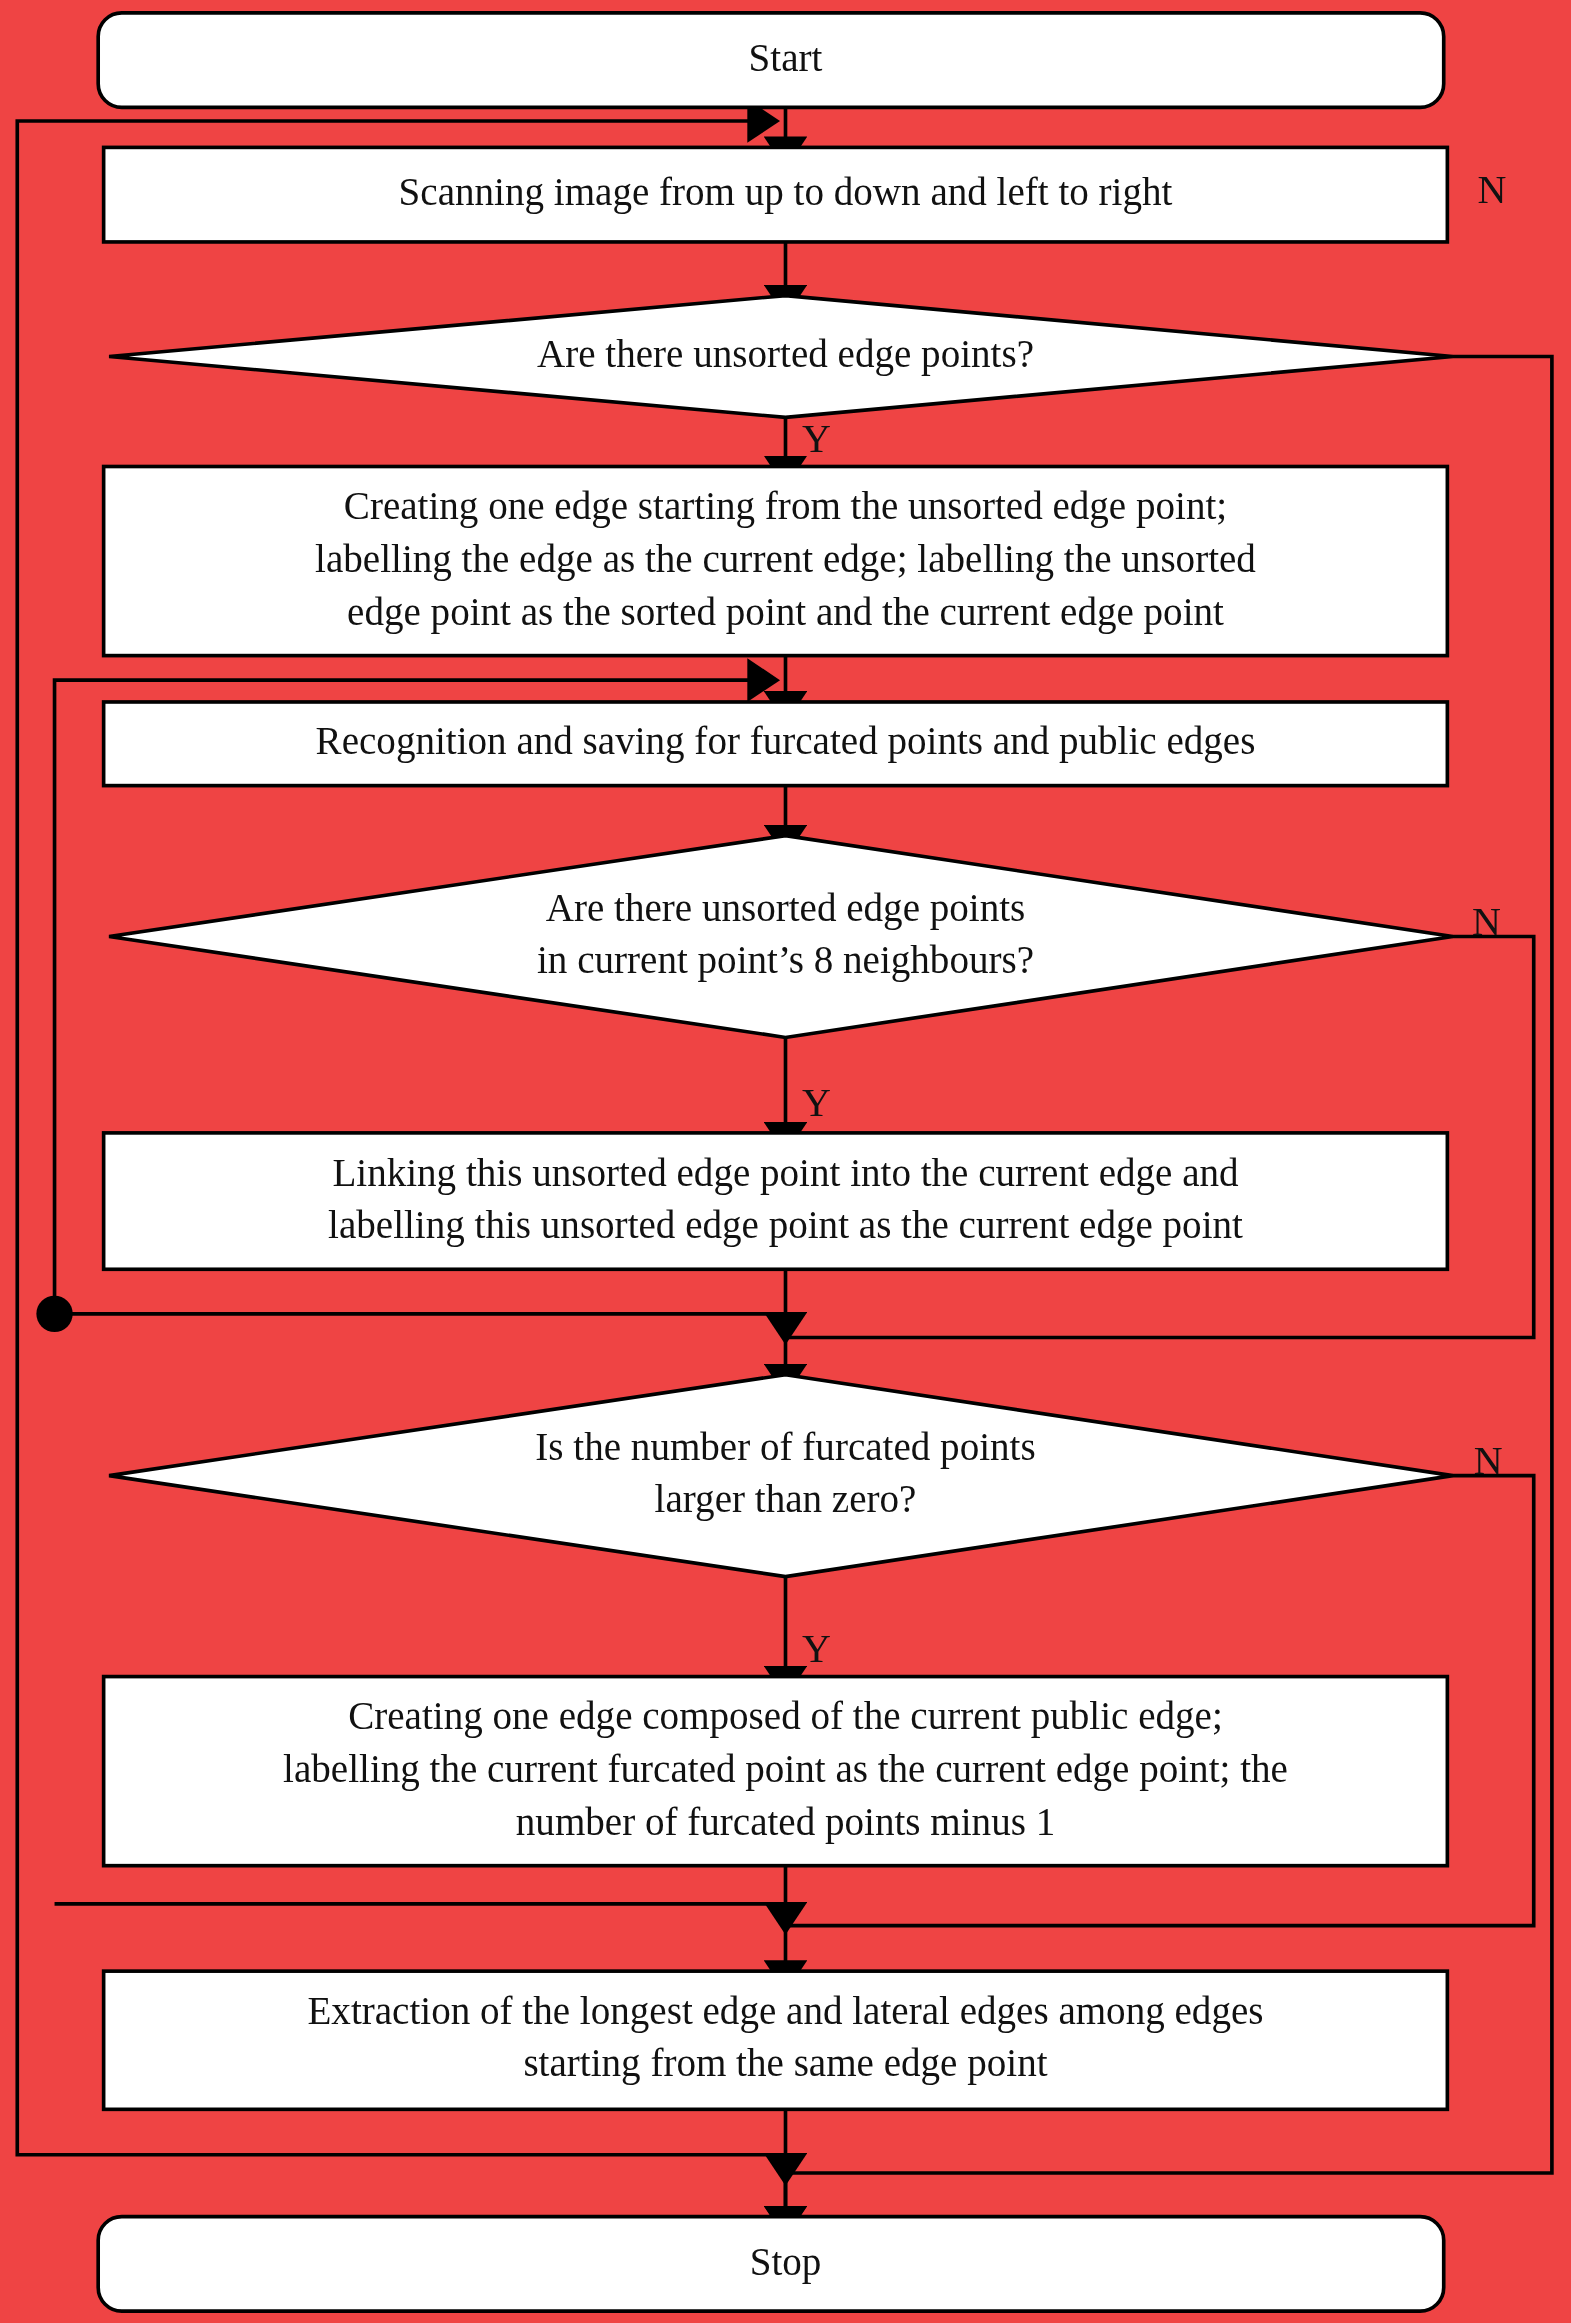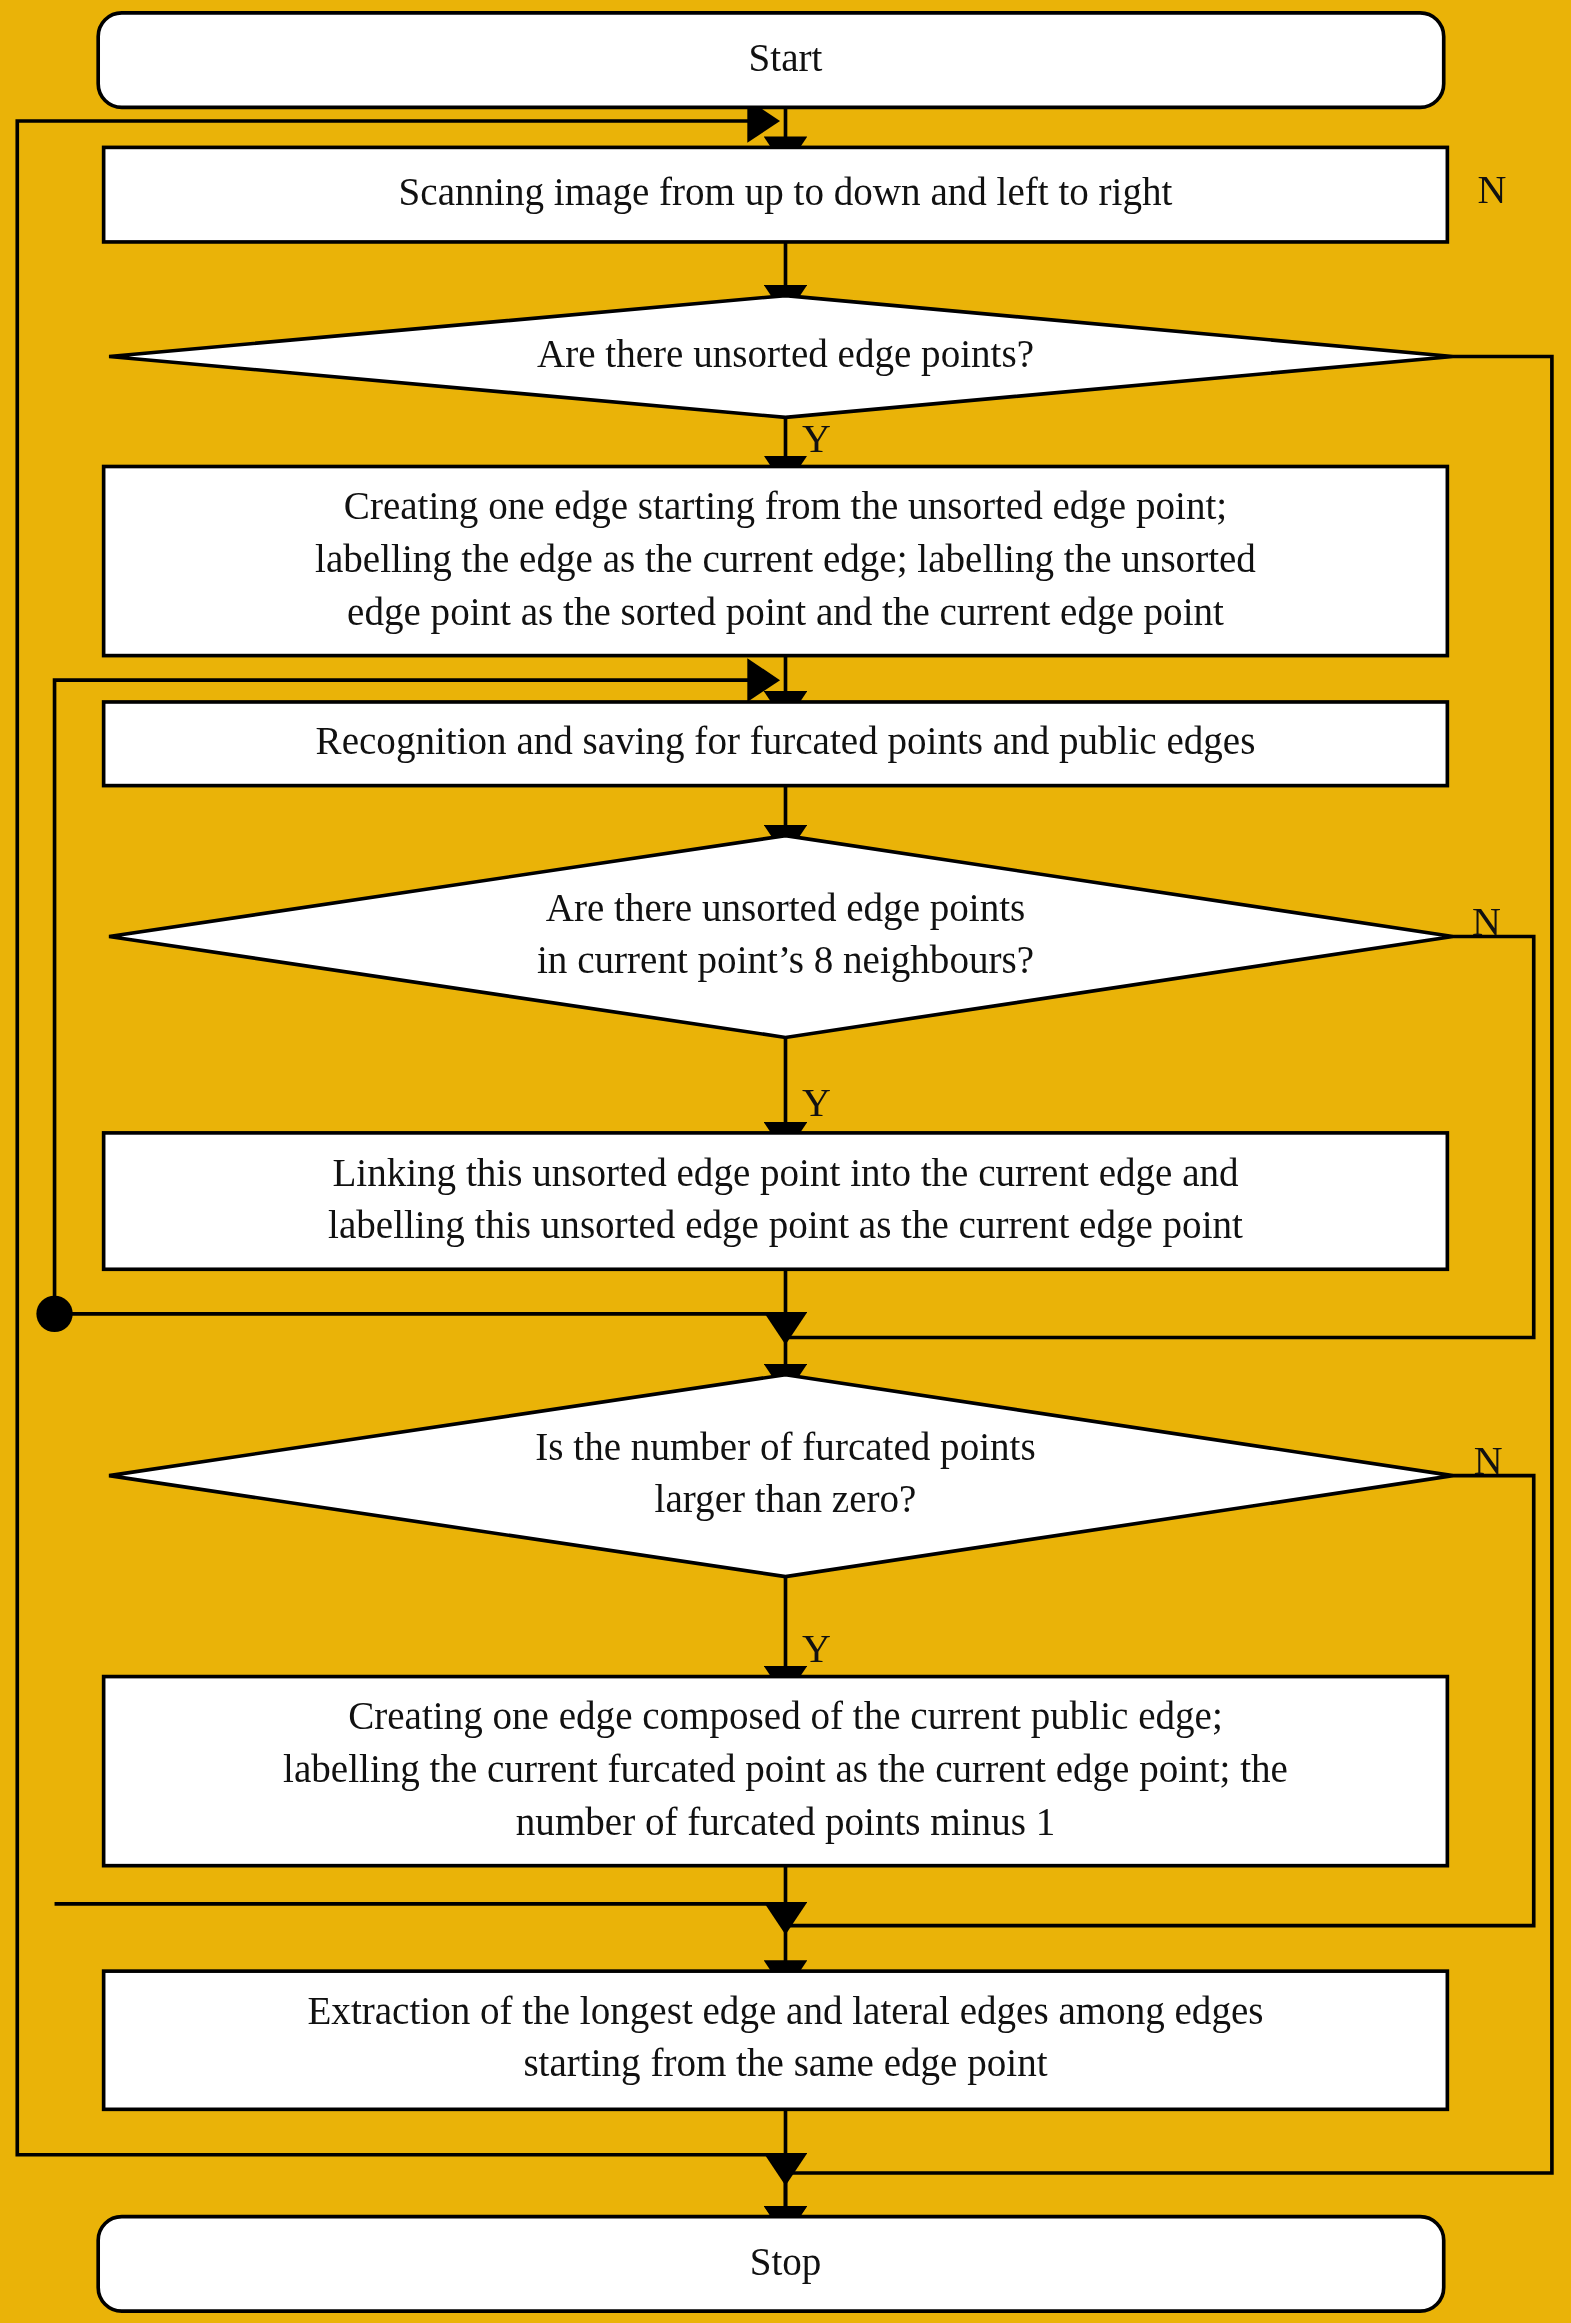--- a/index.html
+++ b/index.html
@@ -10,21 +10,21 @@
   body {
     width: 1571px;
     height: 2324px;
     font-family: "Liberation Serif", "DejaVu Serif", serif;
     overflow: hidden;
   }
   #flowchart-root {
     position: relative;
     width: 1571px;
     height: 2324px;
-    background: #eab308;
+    background: #ef4444;
   }
   svg#flow-svg {
     position: absolute;
     left: 0;
     top: 0;
     width: 1571px;
     height: 2324px;
     display: block;
   }
   .node-shape {

